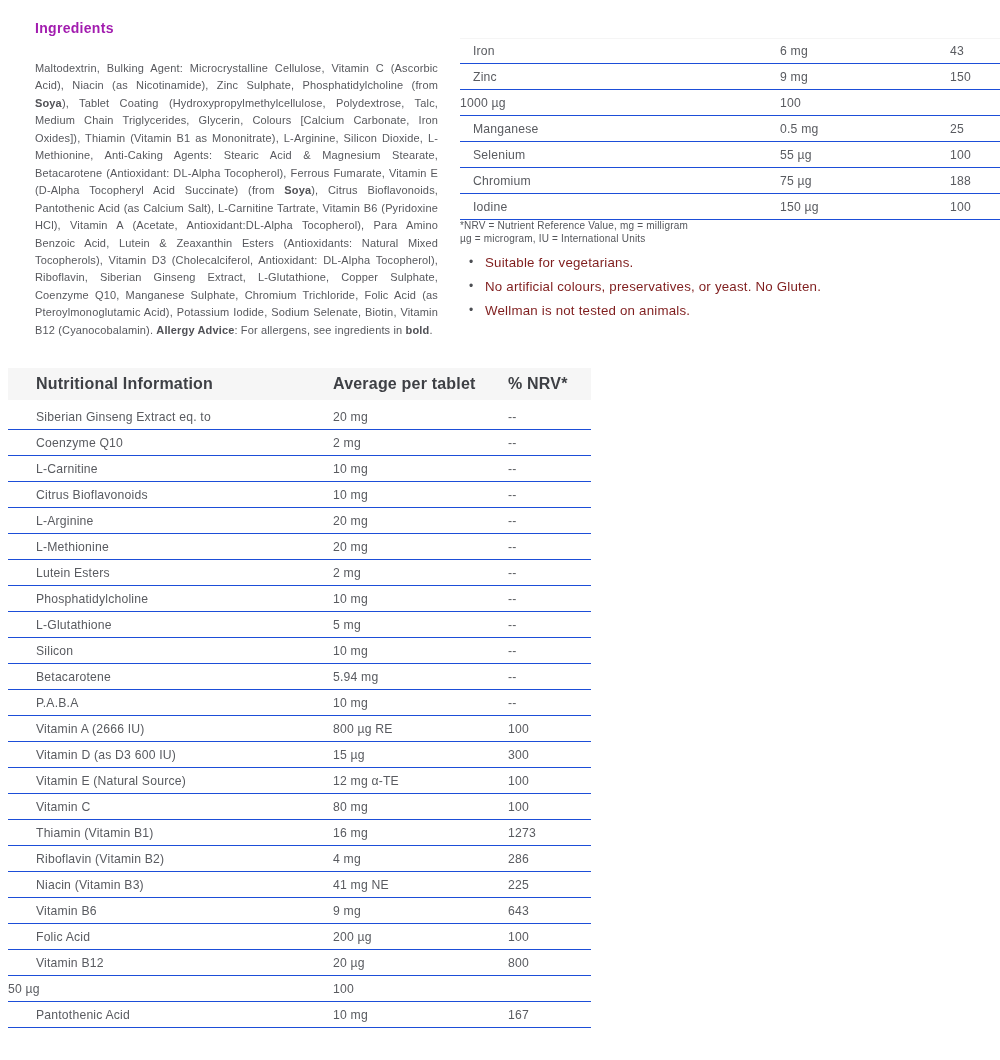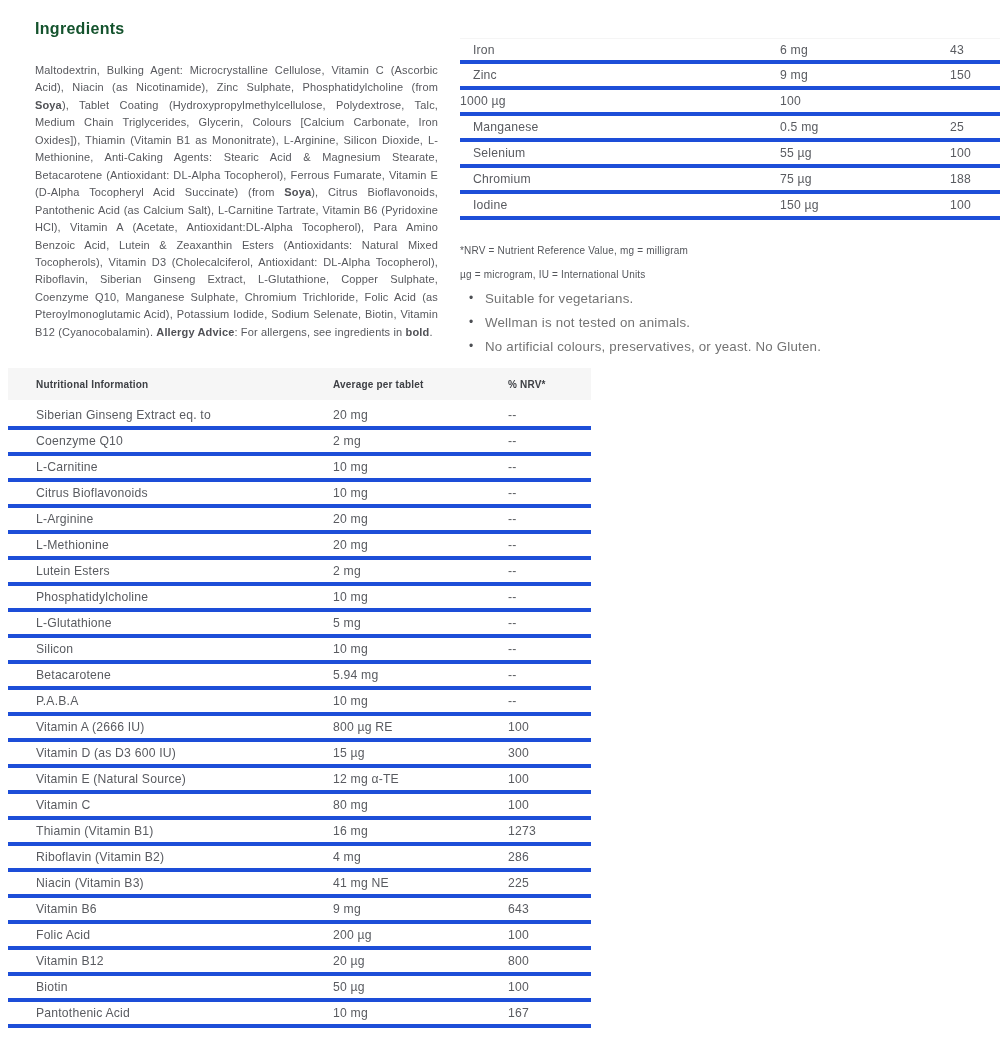--- a/index.html
+++ b/index.html
@@ -6,64 +6,64 @@
   html,body { background:#ffffff; }
   body {
     width:1000px; height:1060px; position:relative; overflow:hidden;
     font-family:"Liberation Sans", sans-serif; color:#57585d;
     -webkit-font-smoothing:antialiased;
   }
 
   
   .ingredients-block { position:absolute; left:35px; top:20px; width:403px; }
   .ingredients-heading {
-    font-size:16px; font-weight:bold; color:#14532d;
+    font-size:14px; font-weight:bold; color:#a21caf;
     letter-spacing:.3px; margin-bottom:24px;
   }
   .ingredients-text {
     font-size:11px; line-height:17.45px; text-align:justify;
     color:#57585d; letter-spacing:.15px;
   }
   .ingredients-text b { font-weight:bold; color:#505156; }
 
   
   .trow {
     display:grid; height:26px; align-items:center;
-    border-bottom:4px solid #1d4ed8; font-size:12.2px; color:#595b60;
+    border-bottom:1px solid #1d4ed8; font-size:12.2px; color:#595b60;
     letter-spacing:.2px;
   }
   .cell { white-space:nowrap; overflow:hidden; }
 
   
   .minerals-block { position:absolute; left:460px; top:38px; width:540px; }
   .minerals-table .trow { grid-template-columns:320px 170px 1fr; }
   .minerals-table .trow:first-child { border-top:1px solid #f5f5f5; }
   .minerals-table .cell.name { padding-left:13px; }
 
   .footnote {
-    font-size:10px; color:#54565b; letter-spacing:.2px; margin-top:25px;
-  }
-  .footnote.second { margin-top:13px; }
+    font-size:10px; color:#54565b; letter-spacing:.2px; 
+  }
+  .footnote.second { margin-top:2px; }
 
   .notes-list { list-style:none; margin-top:7px; }
   .notes-list li {
-    font-size:13.3px; color:#737373; line-height:23.8px;
+    font-size:13.3px; color:#7f1d1d; line-height:23.8px;
     position:relative; padding-left:25px; letter-spacing:.2px;
   }
   .notes-list li::before {
     content:"\2022"; position:absolute; left:9px; top:0;
     font-size:12px; color:#4c4e53;
   }
 
   
   .nutrition-block { position:absolute; left:8px; top:368px; width:583px; }
   .nutrition-header {
     display:grid; grid-template-columns:325px 175px 1fr;
     height:32px; align-items:center; background:#f6f6f6;
-    font-weight:bold; font-size:10px; color:#3e4045; letter-spacing:.2px;
+    font-weight:bold; font-size:16px; color:#3e4045; letter-spacing:.2px;
   }
   .nutrition-header .cell.name { padding-left:28px; }
   .nutrition-table { margin-top:4px; }
   .nutrition-table .trow { grid-template-columns:325px 175px 1fr; }
   .nutrition-table .cell.name { padding-left:28px; }
 </style>
 </head>
 <body>
 
 <div class="ingredients-block">
@@ -105,22 +105,22 @@
       <div class="trow">
         <div class="cell name">Iodine</div>
         <div class="cell amount">150 µg</div>
         <div class="cell nrv">100</div>
       </div>
     </div>
   <div class="footnote">*NRV = Nutrient Reference Value, mg = milligram</div>
   <div class="footnote second">µg = microgram, IU = International Units</div>
   <ul class="notes-list">
       <li>Suitable for vegetarians.</li>
+      <li>No artificial colours, preservatives, or yeast. No Gluten.</li>
       <li>Wellman is not tested on animals.</li>
-      <li>No artificial colours, preservatives, or yeast. No Gluten.</li>
     </ul>
 </div>
 
 <div class="nutrition-block">
   <div class="nutrition-header">
     <div class="cell name">Nutritional Information</div>
     <div class="cell amount">Average per tablet</div>
     <div class="cell nrv">% NRV*</div>
   </div>
   <div class="nutrition-table">
@@ -228,21 +228,20 @@
         <div class="cell name">Folic Acid</div>
         <div class="cell amount">200 µg</div>
         <div class="cell nrv">100</div>
       </div>
       <div class="trow">
         <div class="cell name">Vitamin B12</div>
         <div class="cell amount">20 µg</div>
         <div class="cell nrv">800</div>
       </div>
       <div class="trow">
-        <div class="cell name">Biotin</div>
         <div class="cell amount">50 µg</div>
         <div class="cell nrv">100</div>
       </div>
       <div class="trow">
         <div class="cell name">Pantothenic Acid</div>
         <div class="cell amount">10 mg</div>
         <div class="cell nrv">167</div>
       </div>
     </div>
 </div>

